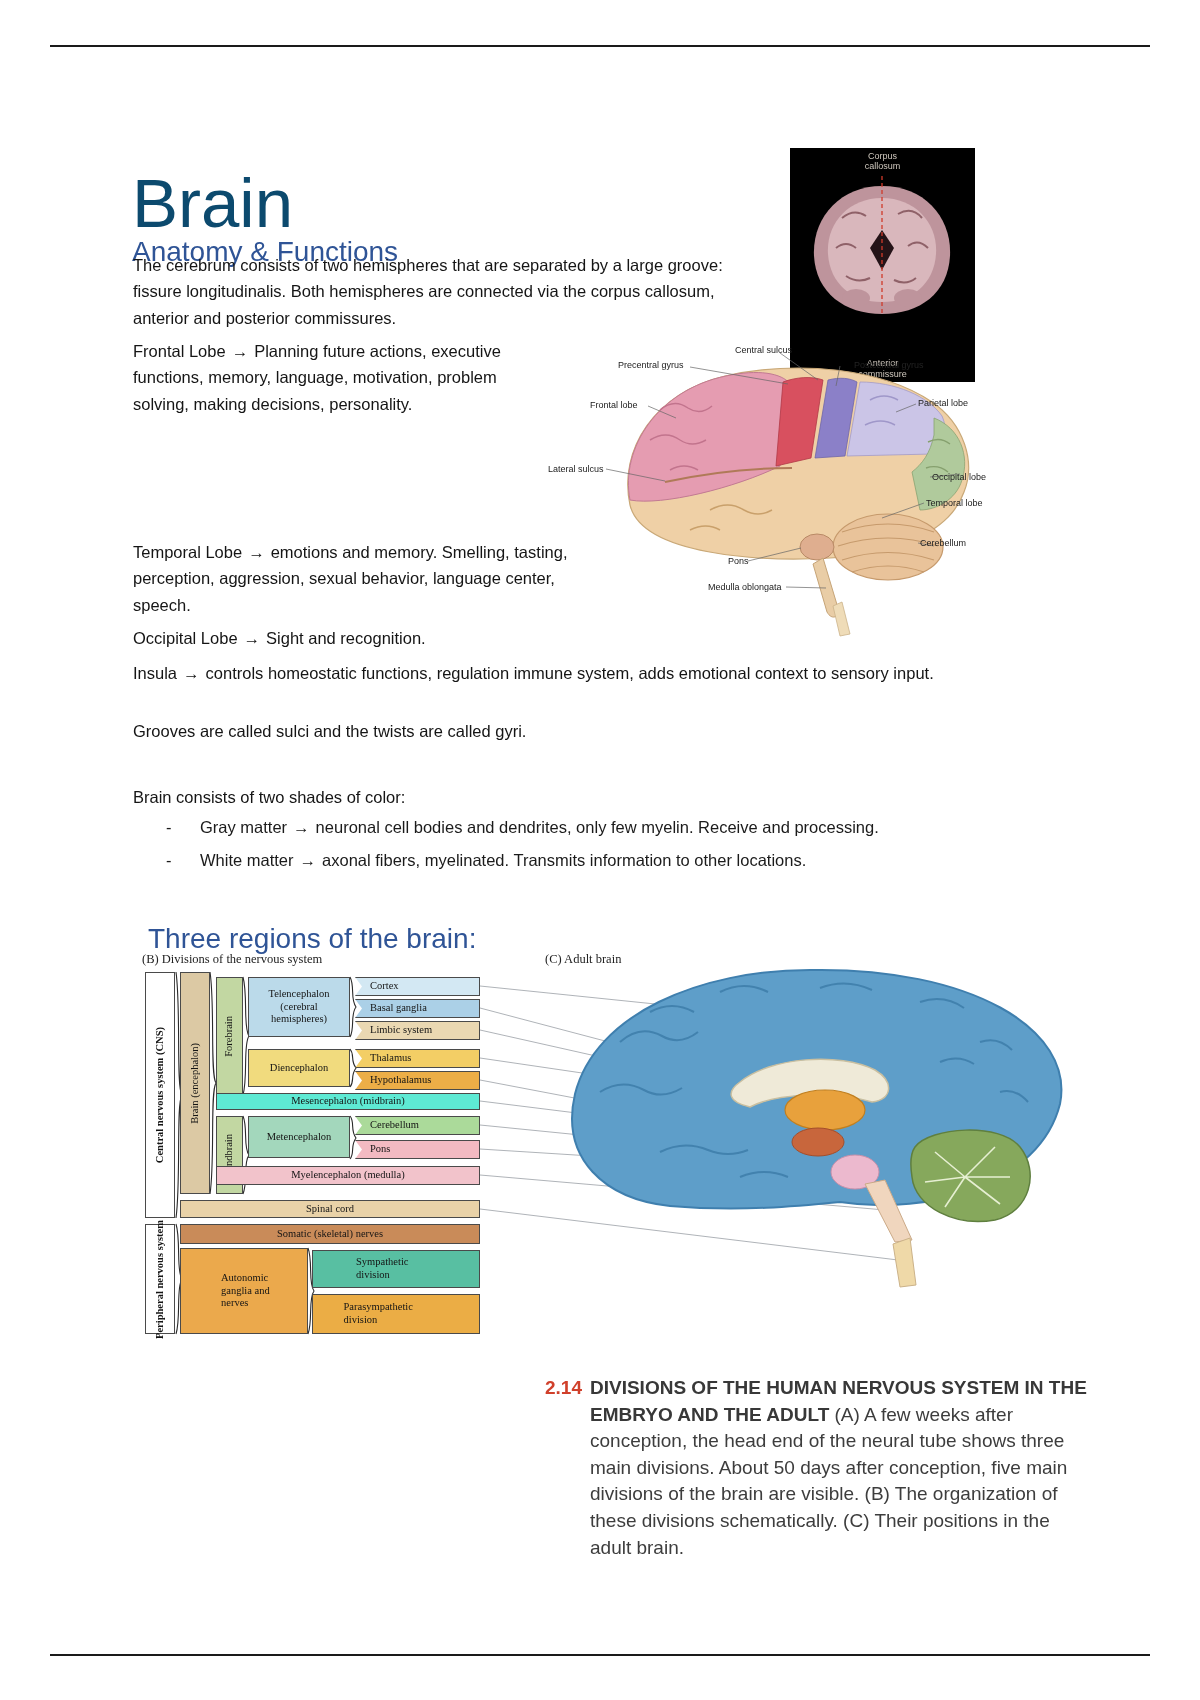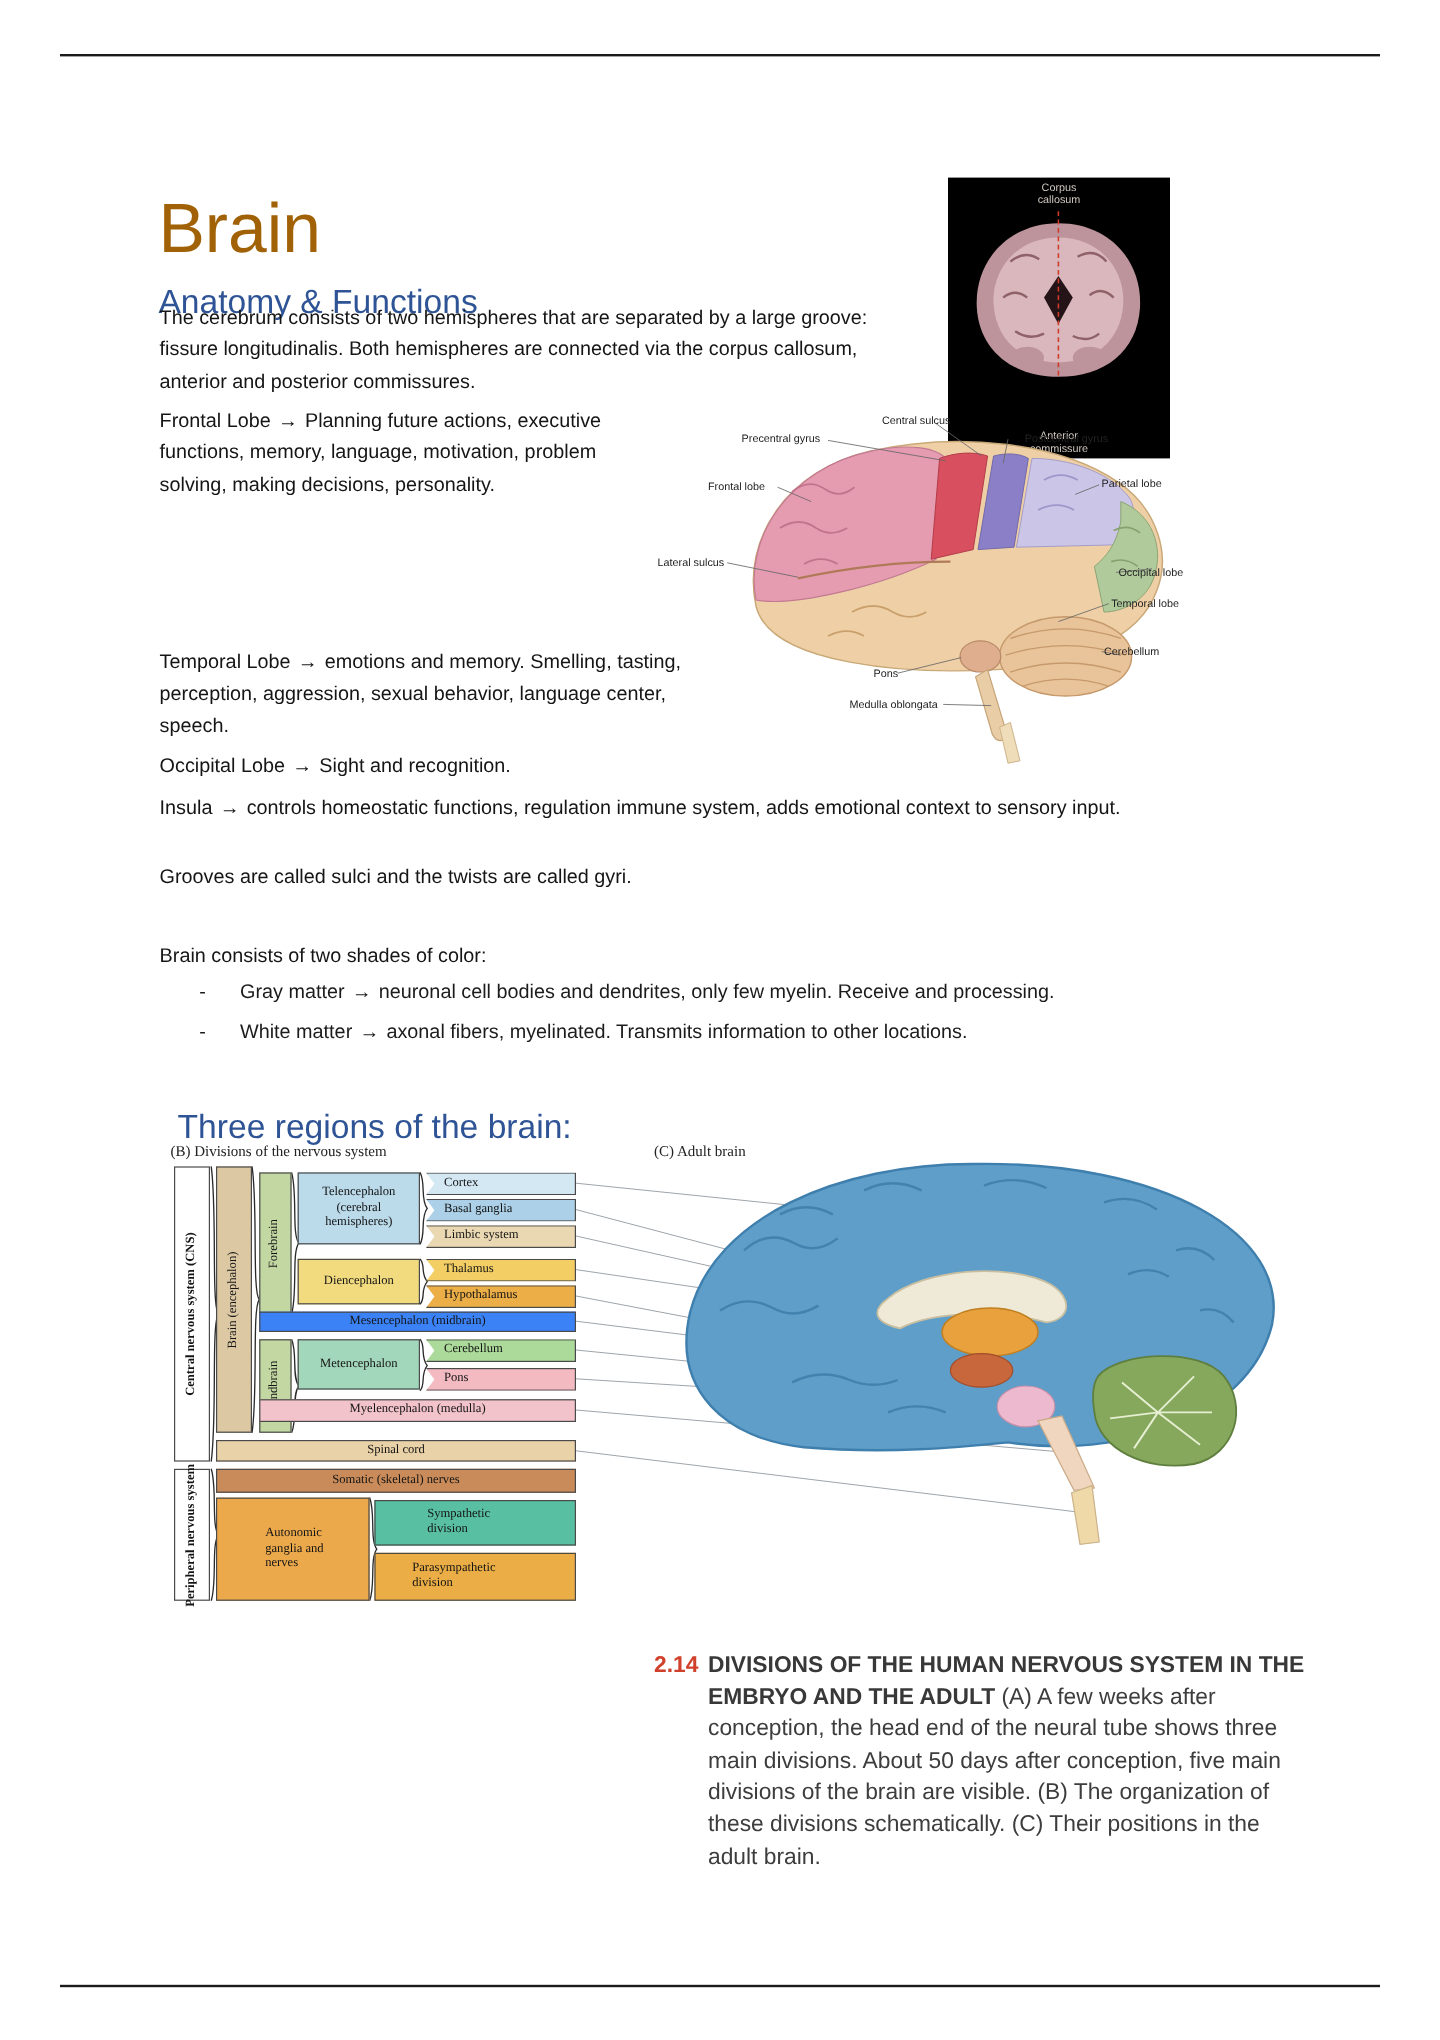--- a/index.html
+++ b/index.html
@@ -2,21 +2,21 @@
 <html><head>
 <meta charset="utf-8">
 <style>
   html,body{margin:0;padding:0;background:#ffffff;}
   .page{position:relative;width:1200px;height:1700px;background:#fff;overflow:hidden;
         font-family:"Liberation Sans",sans-serif;color:#1b1b1b;}
   .rule{position:absolute;left:50px;width:1100px;border-top:2px solid #1a1a1a;height:0;}
   .rule-top{top:45px;}
   .rule-bottom{top:1654px;}
 
-  .doc-title{position:absolute;left:132px;top:118px;font-size:58px;font-weight:400;color:#a16207;}
+  .doc-title{position:absolute;left:132px;top:118px;font-size:69px;font-weight:400;color:#0c4a6e;}
   .h1{position:absolute;left:132px;color:#2F5496;font-size:28px;font-weight:400;}
   .h1-anatomy{top:213px;}
   .h1-regions{top:900px;margin-left:16px;}
 
   .body-text{position:absolute;font-size:16.5px;line-height:1.6;color:#151515;}
   .arrow{font-weight:700;margin:0 6px;}
   .para{margin:0 0 15px 0;}
   .bullets{position:absolute;left:133px;top:814px;width:960px;font-size:16.5px;line-height:1.6;}
   .bullet{position:relative;padding-left:67px;margin-bottom:7px;}
   .dash{position:absolute;left:33px;}
@@ -203,21 +203,21 @@
     <div class="dbox vbox" style="left:76px;top:164px;width:27px;height:78px;background:#C2D7A2;">
         <span>Hindbrain</span>
       </div>
 
     <div class="dbox wrapspan" style="left:108px;top:25px;width:102px;height:60px;background:#BBDAEA;">
         <span style="width:82px;">Telencephalon (cerebral hemispheres)</span>
       </div>
     <div class="dbox" style="left:108px;top:97px;width:102px;height:38px;background:#F1DB7E;">
         <span>Diencephalon</span>
       </div>
-    <div class="dbox" style="left:76px;top:141px;width:264px;height:17px;background:#3b82f6;">
+    <div class="dbox" style="left:76px;top:141px;width:264px;height:17px;background:#5eead4;">
         <span>Mesencephalon (midbrain)</span>
       </div>
     <div class="dbox" style="left:108px;top:164px;width:102px;height:42px;background:#A3D7BC;">
         <span>Metencephalon</span>
       </div>
     <div class="dbox" style="left:76px;top:214px;width:264px;height:19px;background:#F2C3CB;">
         <span>Myelencephalon (medulla)</span>
       </div>
 
     <div class="dbox leaf" style="left:215px;top:25px;width:125px;height:19px;background:#D3E8F3;">

